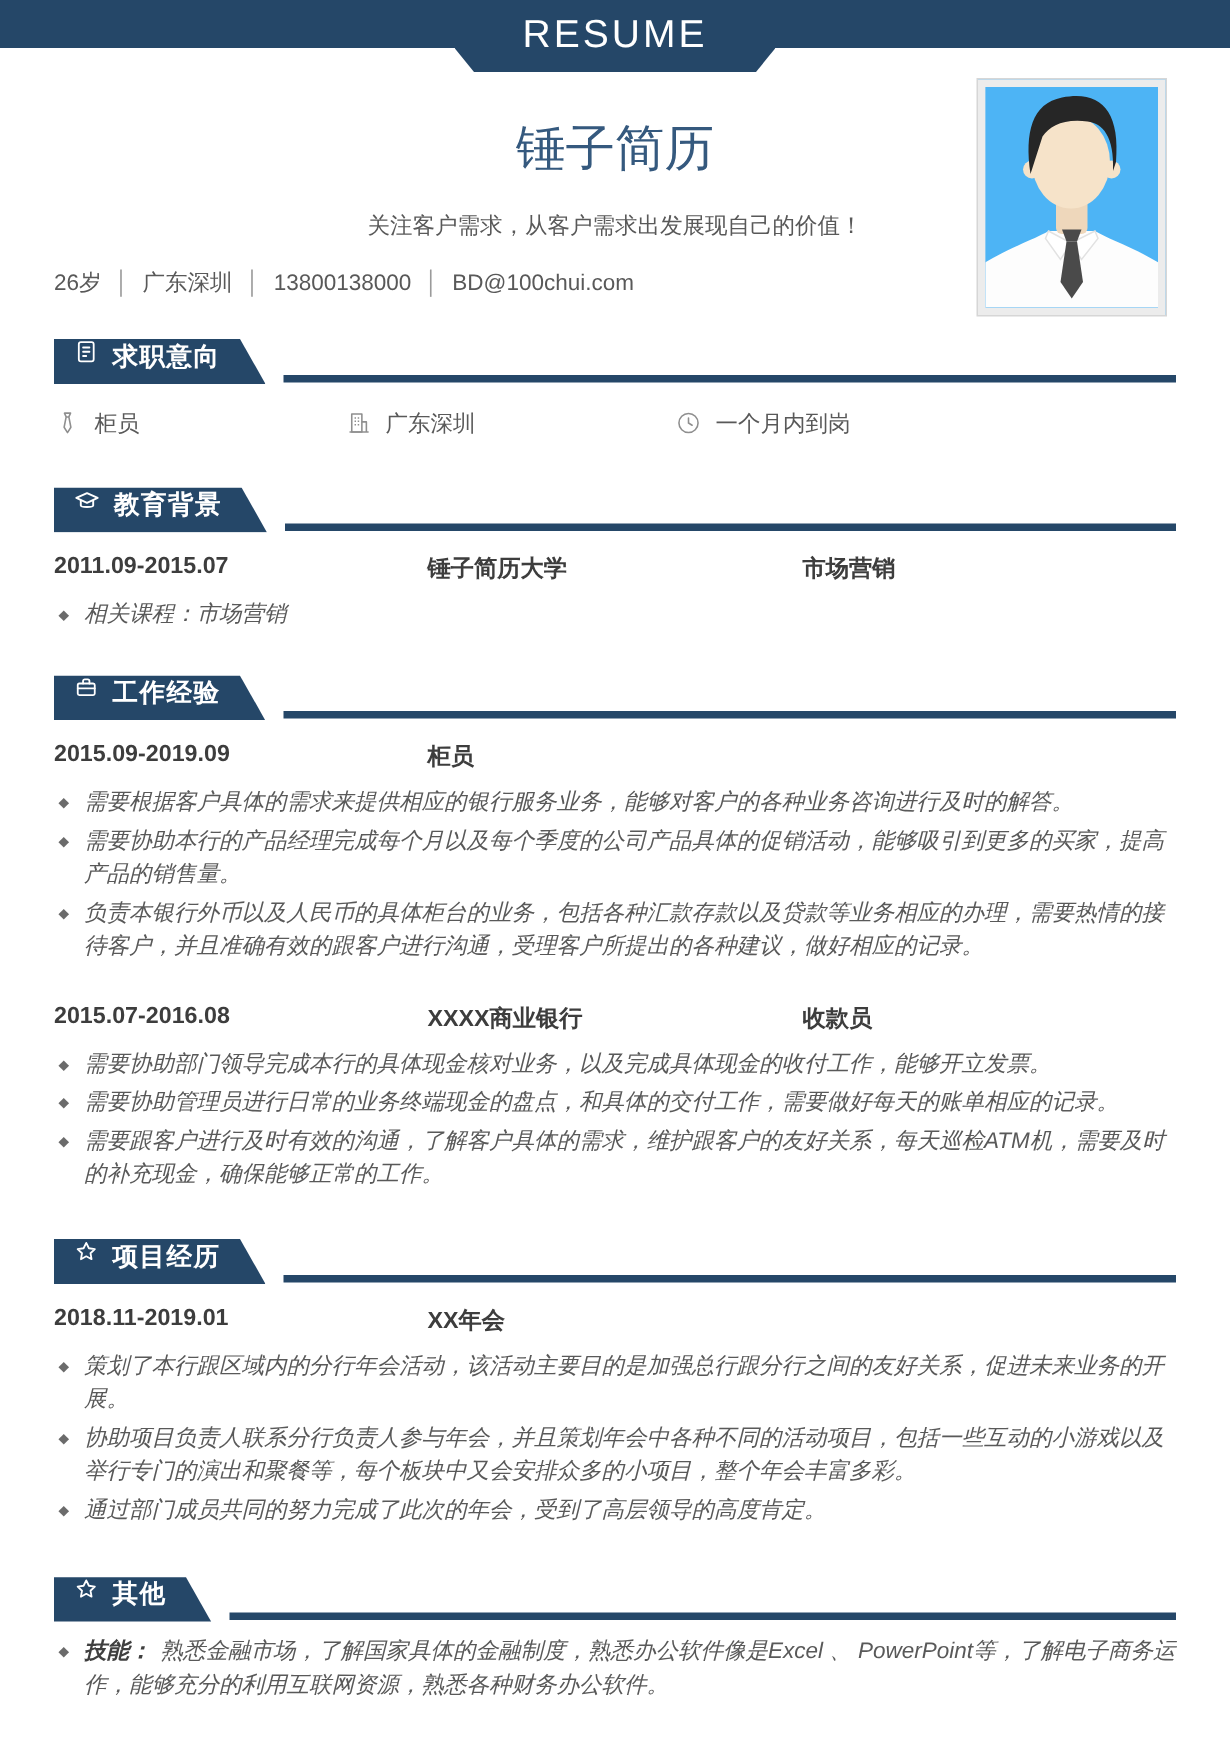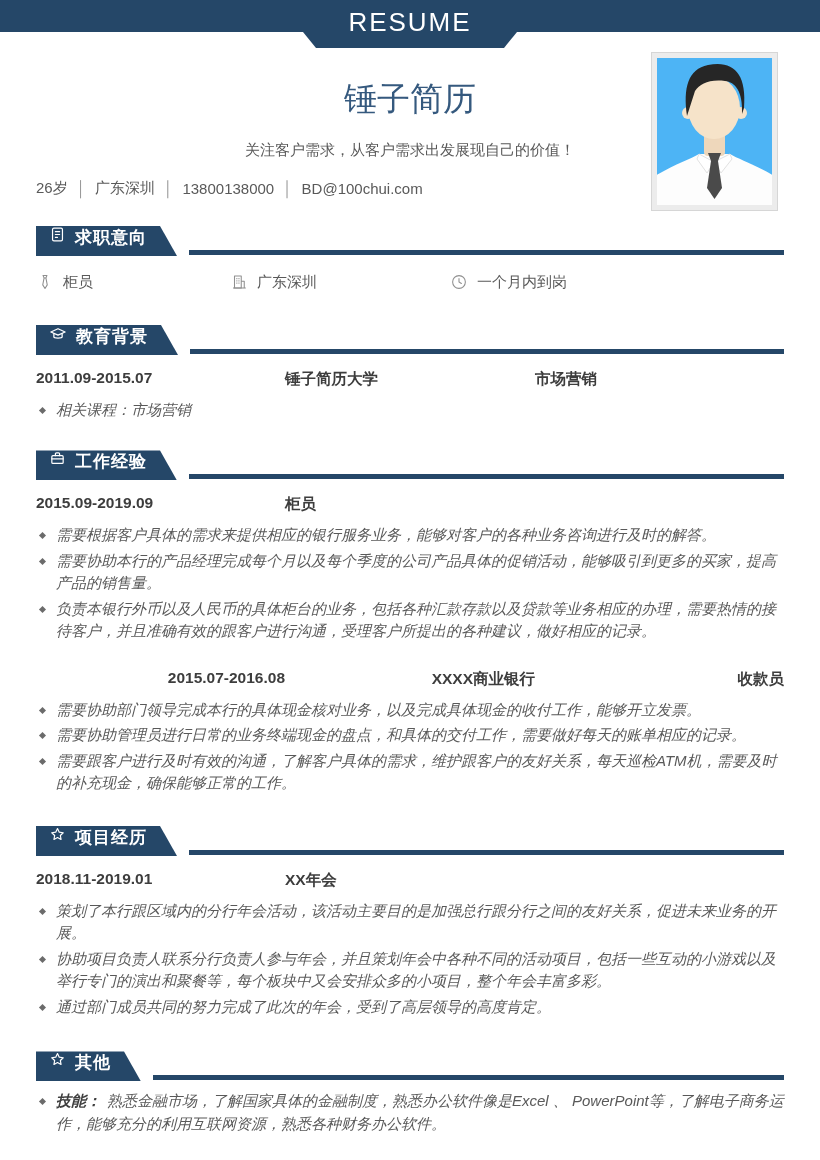--- a/index.html
+++ b/index.html
@@ -52,21 +52,21 @@
   ul.bullets li::before{
     content:"";position:absolute;left:4px;top:9px;width:5px;height:5px;background:#6b6b6b;transform:rotate(45deg);
   }
   .olabel{font-weight:bold;color:#3f3f3f;margin-right:6px;}
   
   #sec-intent{margin-top:28px;}
   #sec-edu{margin-top:33px;}
   #sec-work{margin-top:29px;}
   #sec-proj{margin-top:31px;}
   #sec-other{margin-top:33px;}
-  .entry2{margin-top:26px;text-align:right;}
+  .entry2{margin-top:26px;}
 </style>
 </head>
 <body>
 
 <div class="page">
 
   <div class="banner-bar"></div>
   <div class="banner-notch"></div>
   <div class="banner-title">RESUME</div>
 

